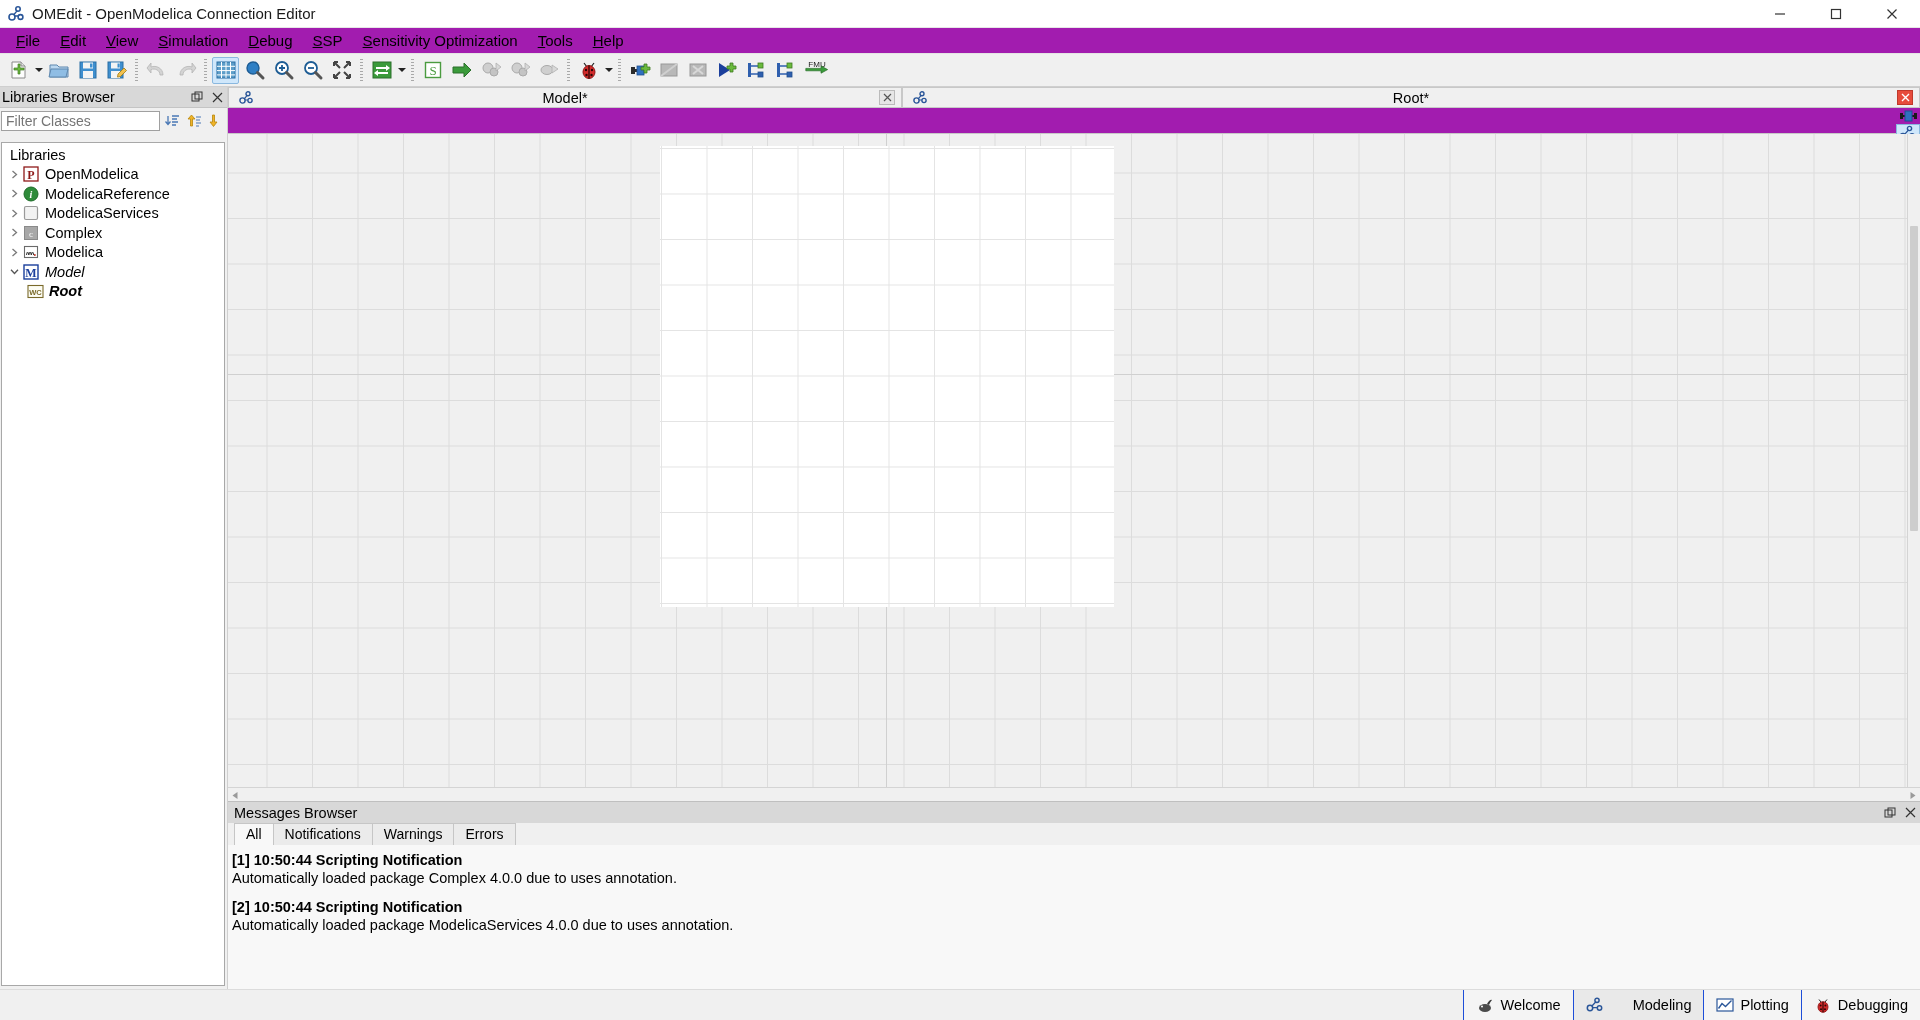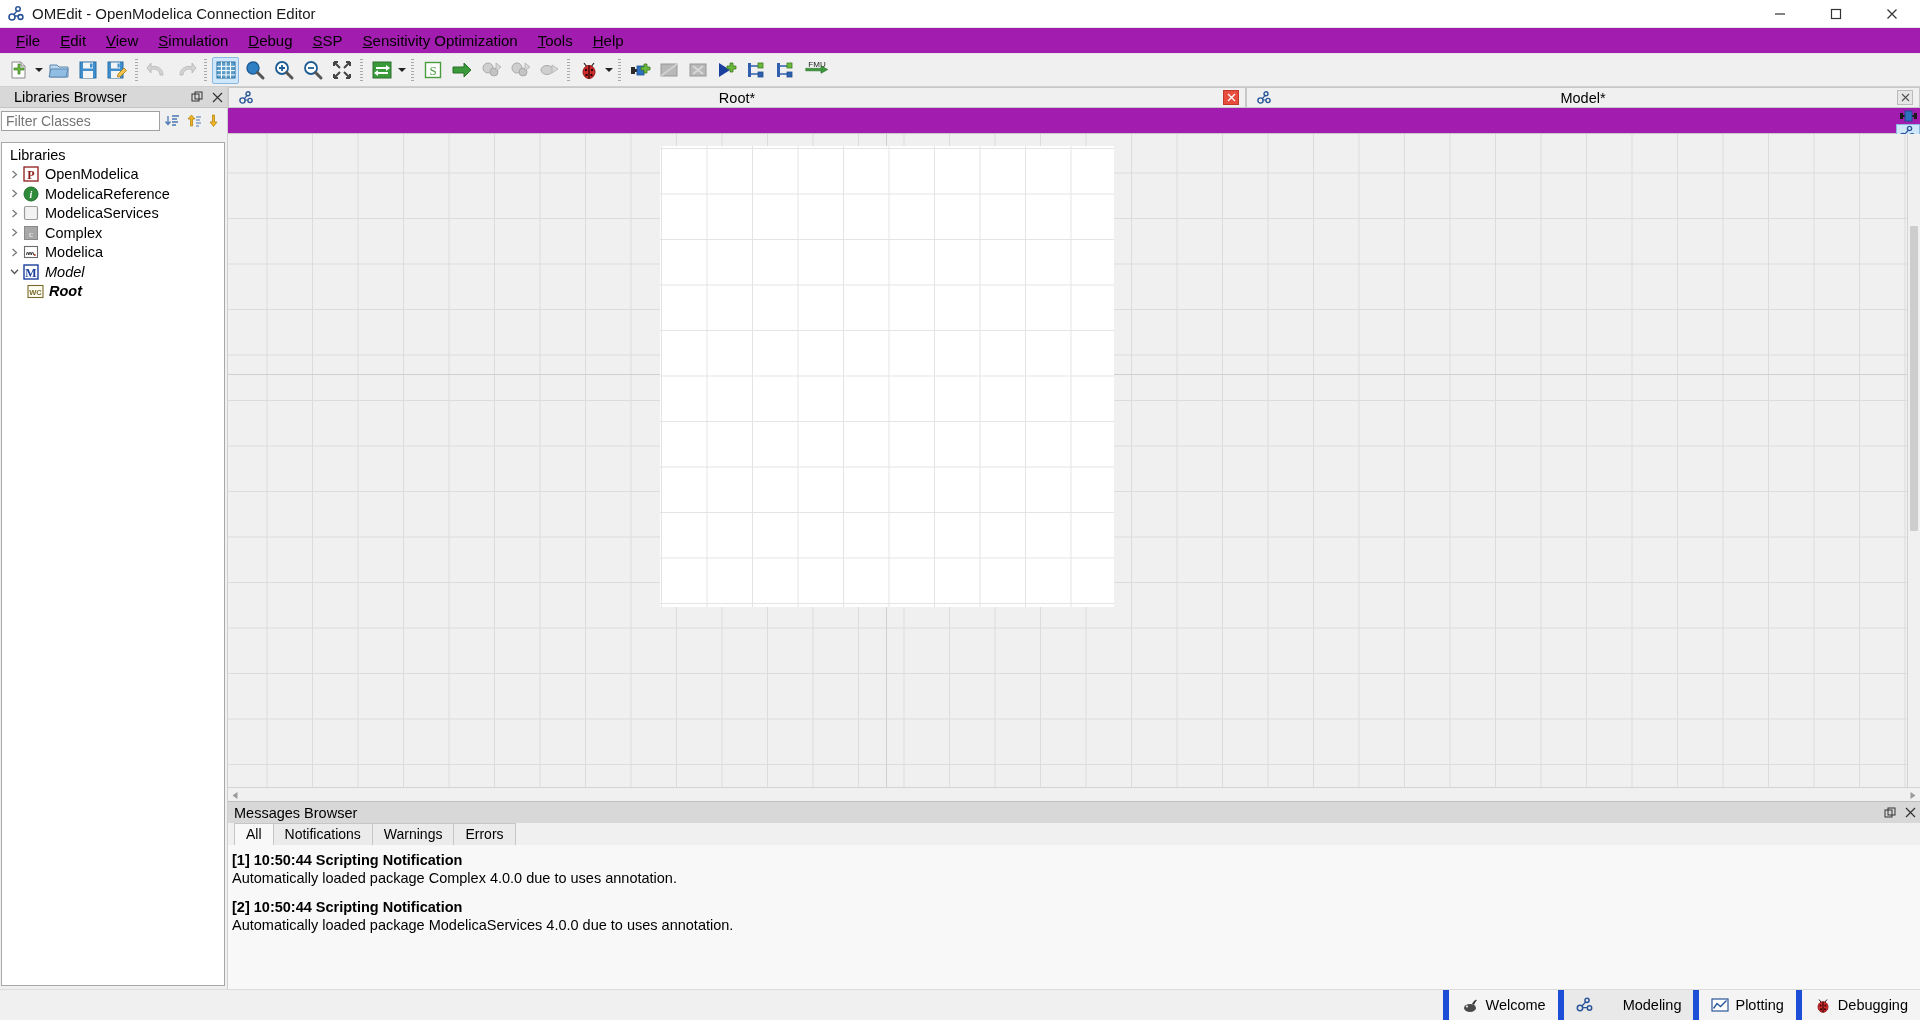--- a/index.html
+++ b/index.html
@@ -71,21 +71,21 @@
   .libpanel {
     width: 228px; min-width: 228px;
     display: flex; flex-direction: column;
     background: #f0f0f0;
     border-right: 1px solid #cfcfcf;
   }
   .dockhdr {
     height: 21px; min-height: 21px;
     background: #d8d8d8;
     display: flex; align-items: center;
-    padding-left: 14px;
+    padding-left: 2px;
     font-size: 14.5px;
     border-bottom: 1px solid #c4c4c4;
   }
   .dockhdr .sp { margin-left: auto; display: flex; }
   .dockbtn { width: 20px; height: 20px; display:flex; align-items:center; justify-content:center; }
   .filterrow { display: flex; align-items: center; padding: 3px 2px 3px 0; gap: 2px; }
   .filterinput {
     width: 159px; height: 20px;
     margin-left: 1px;
     border: 1px solid #a0a0a0; background: #fff;
@@ -201,21 +201,21 @@
   
   .statusbar {
     height: 31px; min-height: 31px;
     background: #f0f0f0;
     display: flex; align-items: stretch; justify-content: flex-end;
     border-top: 1px solid #dcdcdc;
   }
   .persp {
     display: flex; align-items: center; gap: 6px;
     padding: 0 12px; font-size: 14.5px;
-    border-left: 6px solid #1d4ed8;
+    border-left: 1px solid #1d4ed8;
     background: #f4f4f4;
   }
   .persp.active { background: #e9e9e9; gap: 29px; }
   .persp .pic { display: flex; align-items: center; }
 </style>
 </head>
 <body>
 
 <div id="app">
 
@@ -623,49 +623,49 @@
           </span>
           <span class="tlabel bolditalic">Root</span>
         </div>
       </div>
     </div>
 
     <div class="mdi">
       <div class="mdi-top">
 
         <div class="subwin-titles">
+          <div class="subtitle left">
+            <span class="sicon">
+              <svg width="15" height="14" viewBox="0 0 15 14">
+                <circle cx="3.5" cy="9.5" r="2.6" fill="none" stroke="#2a5699" stroke-width="1.4"></circle>
+                <circle cx="11" cy="9.5" r="2.1" fill="none" stroke="#2a5699" stroke-width="1.4"></circle>
+                <circle cx="9" cy="2.8" r="2" fill="none" stroke="#2a5699" stroke-width="1.4"></circle>
+                <path d="M5.8 9 L8.8 9 M5 8.2 L8.2 4.3" stroke="#2a5699" stroke-width="1.2" fill="none"></path>
+              </svg>
+            </span>
+            <span class="stext">Model*</span>
+            <span class="sclose">
+              <svg width="9" height="9" viewBox="0 0 9 9">
+                  <path d="M1 1 L8 8 M8 1 L1 8" stroke="#555" stroke-width="1.2"></path>
+                </svg>
+            </span>
+          </div>
           <div class="subtitle right">
             <span class="sicon">
               <svg width="15" height="14" viewBox="0 0 15 14">
                 <circle cx="3.5" cy="9.5" r="2.6" fill="none" stroke="#2a5699" stroke-width="1.4"></circle>
                 <circle cx="11" cy="9.5" r="2.1" fill="none" stroke="#2a5699" stroke-width="1.4"></circle>
                 <circle cx="9" cy="2.8" r="2" fill="none" stroke="#2a5699" stroke-width="1.4"></circle>
                 <path d="M5.8 9 L8.8 9 M5 8.2 L8.2 4.3" stroke="#2a5699" stroke-width="1.2" fill="none"></path>
               </svg>
             </span>
             <span class="stext">Root*</span>
             <span class="sclose">
               <svg width="9" height="9" viewBox="0 0 9 9">
                   <path d="M1 1 L8 8 M8 1 L1 8" stroke="#fff" stroke-width="1.4"></path>
-                </svg>
-            </span>
-          </div>
-          <div class="subtitle left">
-            <span class="sicon">
-              <svg width="15" height="14" viewBox="0 0 15 14">
-                <circle cx="3.5" cy="9.5" r="2.6" fill="none" stroke="#2a5699" stroke-width="1.4"></circle>
-                <circle cx="11" cy="9.5" r="2.1" fill="none" stroke="#2a5699" stroke-width="1.4"></circle>
-                <circle cx="9" cy="2.8" r="2" fill="none" stroke="#2a5699" stroke-width="1.4"></circle>
-                <path d="M5.8 9 L8.8 9 M5 8.2 L8.2 4.3" stroke="#2a5699" stroke-width="1.2" fill="none"></path>
-              </svg>
-            </span>
-            <span class="stext">Model*</span>
-            <span class="sclose">
-              <svg width="9" height="9" viewBox="0 0 9 9">
-                  <path d="M1 1 L8 8 M8 1 L1 8" stroke="#555" stroke-width="1.2"></path>
                 </svg>
             </span>
           </div>
         </div>
 
         <div class="viewbar">
           <div class="vbtn">
             <svg width="19" height="16" viewBox="0 0 19 16">
               <rect x="1" y="5" width="3" height="6" fill="#1a1a1a"></rect>
               <rect x="15" y="5" width="3" height="6" fill="#1a1a1a"></rect>

